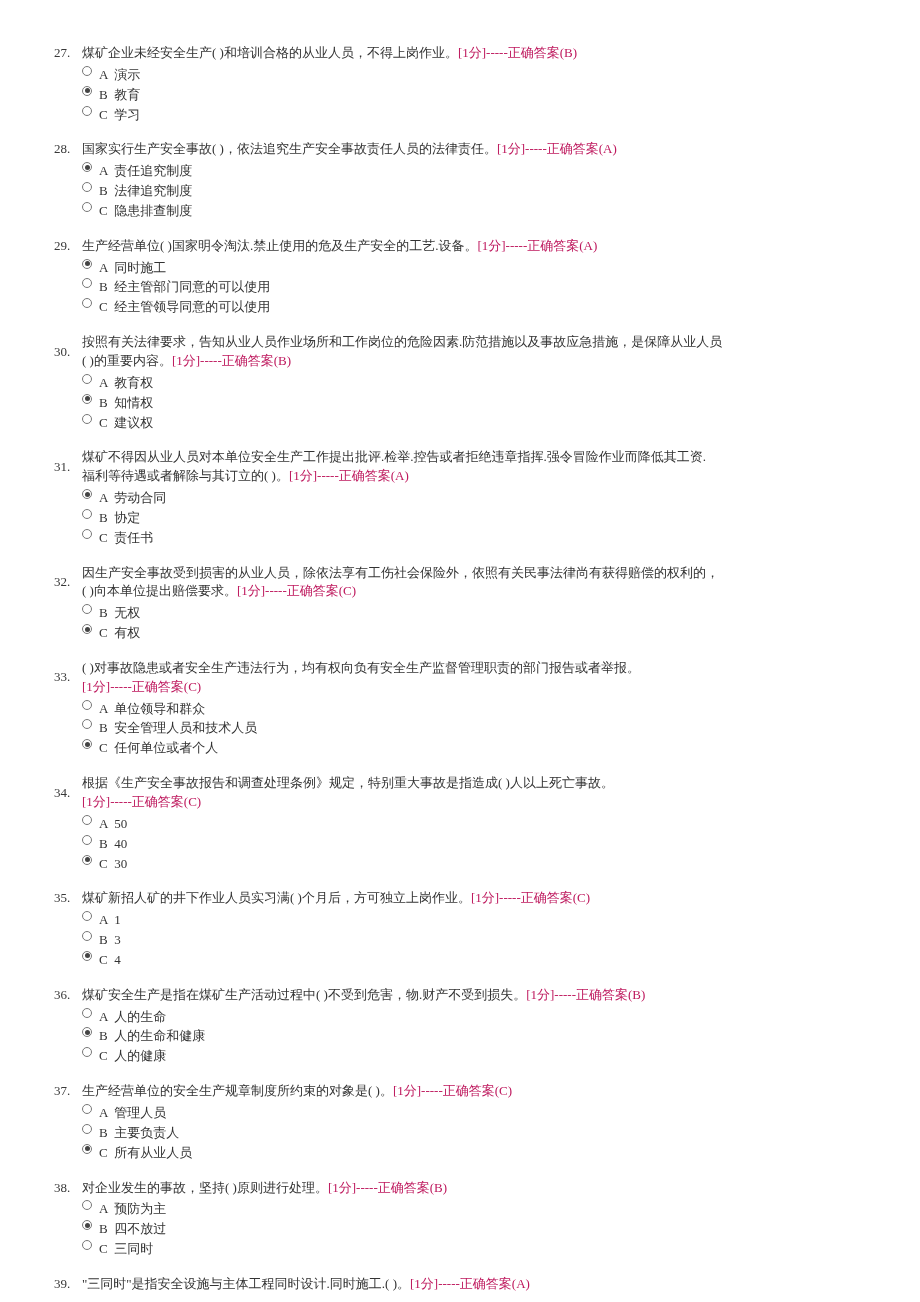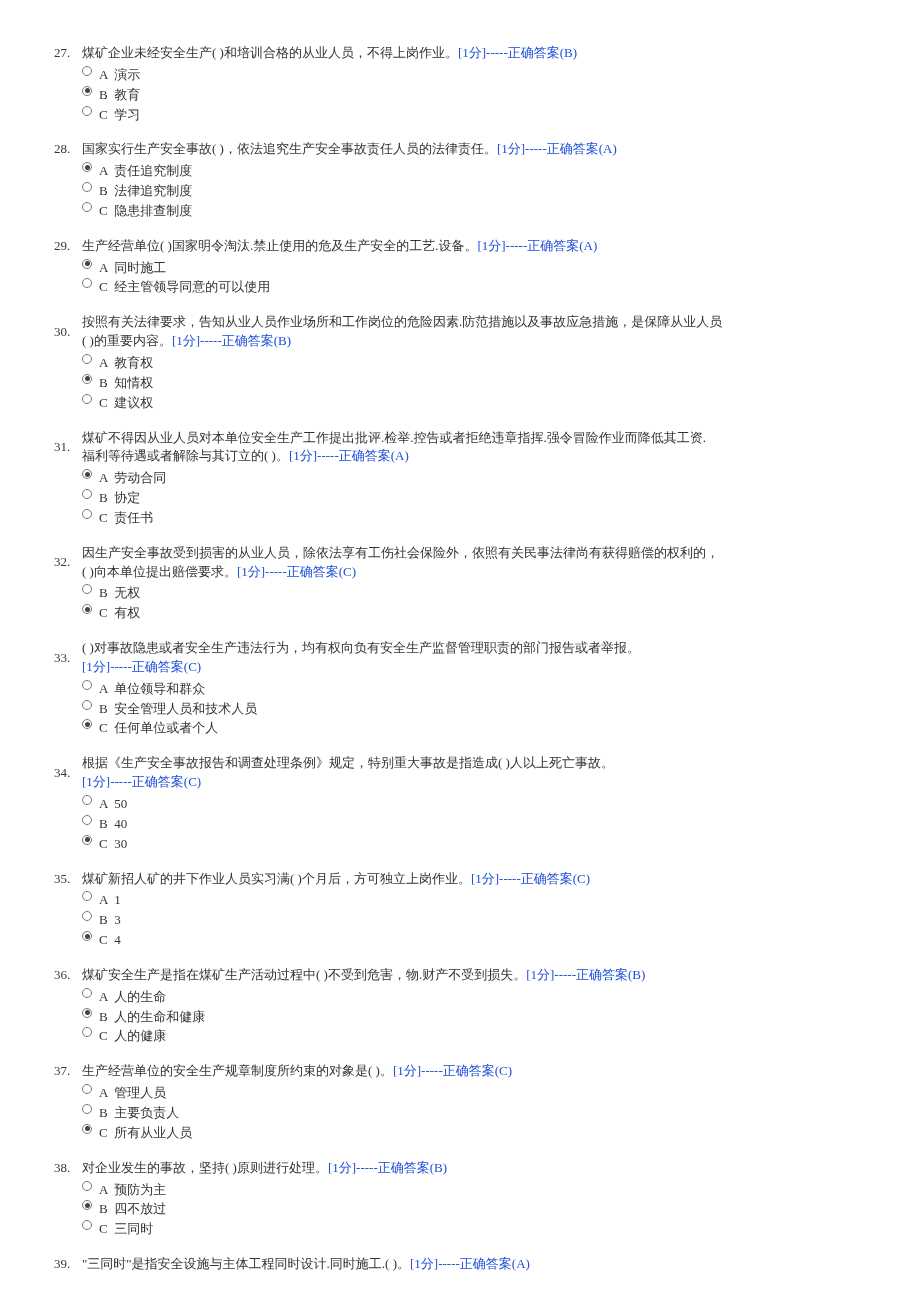--- a/index.html
+++ b/index.html
@@ -1,21 +1,21 @@
 <!DOCTYPE html>
 <html><head>
 <meta charset="utf-8">
 <style>
 html,body{margin:0;padding:0;background:#fff;font-family:"SimSun","宋体","Microsoft YaHei",serif;font-size:13px;color:#333;line-height:1.45}
 .page{width:920px;min-height:1302px;padding:44px 36px 44px 54px;box-sizing:border-box}
 .q{margin-bottom:16px}
 .q-head{display:flex;align-items:center}
 .q-num{min-width:28px;color:#383838}
 .q-text{flex:1}
-.score{color:#1d4ed8}
+.score{color:#be185d}
 .opts{margin-left:28px;margin-top:3px}
 .opt{display:flex;align-items:flex-start;margin:1px 0}
 .radio{width:10px;height:10px;border:1px solid #777;border-radius:50%;margin-right:7px;display:inline-flex;align-items:center;justify-content:center;box-sizing:border-box}
 .radio.sel::after{content:"";width:5px;height:5px;background:#444;border-radius:50%;display:block}
 .opt-label{white-space:pre}
 </style>
 </head>
 <body>
 <div class="page" id="root">
     <div class="q">
@@ -69,20 +69,24 @@
           <div><span>生产经营单位(   )国家明令淘汰.禁止使用的危及生产安全的工艺.设备。</span><span class="score">[1分]-----正确答案(A)</span></div>
         </div>
       </div>
       <div class="opts">
         <div class="opt">
           <span class="radio sel"></span>
           <span class="opt-label">A  同时施工</span>
         </div>
         <div class="opt">
           <span class="radio"></span>
+          <span class="opt-label">B  经主管部门同意的可以使用</span>
+        </div>
+        <div class="opt">
+          <span class="radio"></span>
           <span class="opt-label">C  经主管领导同意的可以使用</span>
         </div>
       </div>
     </div>
     <div class="q">
       <div class="q-head">
         <div class="q-num">30.</div>
         <div class="q-text">
           <div><span>按照有关法律要求，告知从业人员作业场所和工作岗位的危险因素.防范措施以及事故应急措施，是保障从业人员</span></div>
           <div><span>(   )的重要内容。</span><span class="score">[1分]-----正确答案(B)</span></div>

